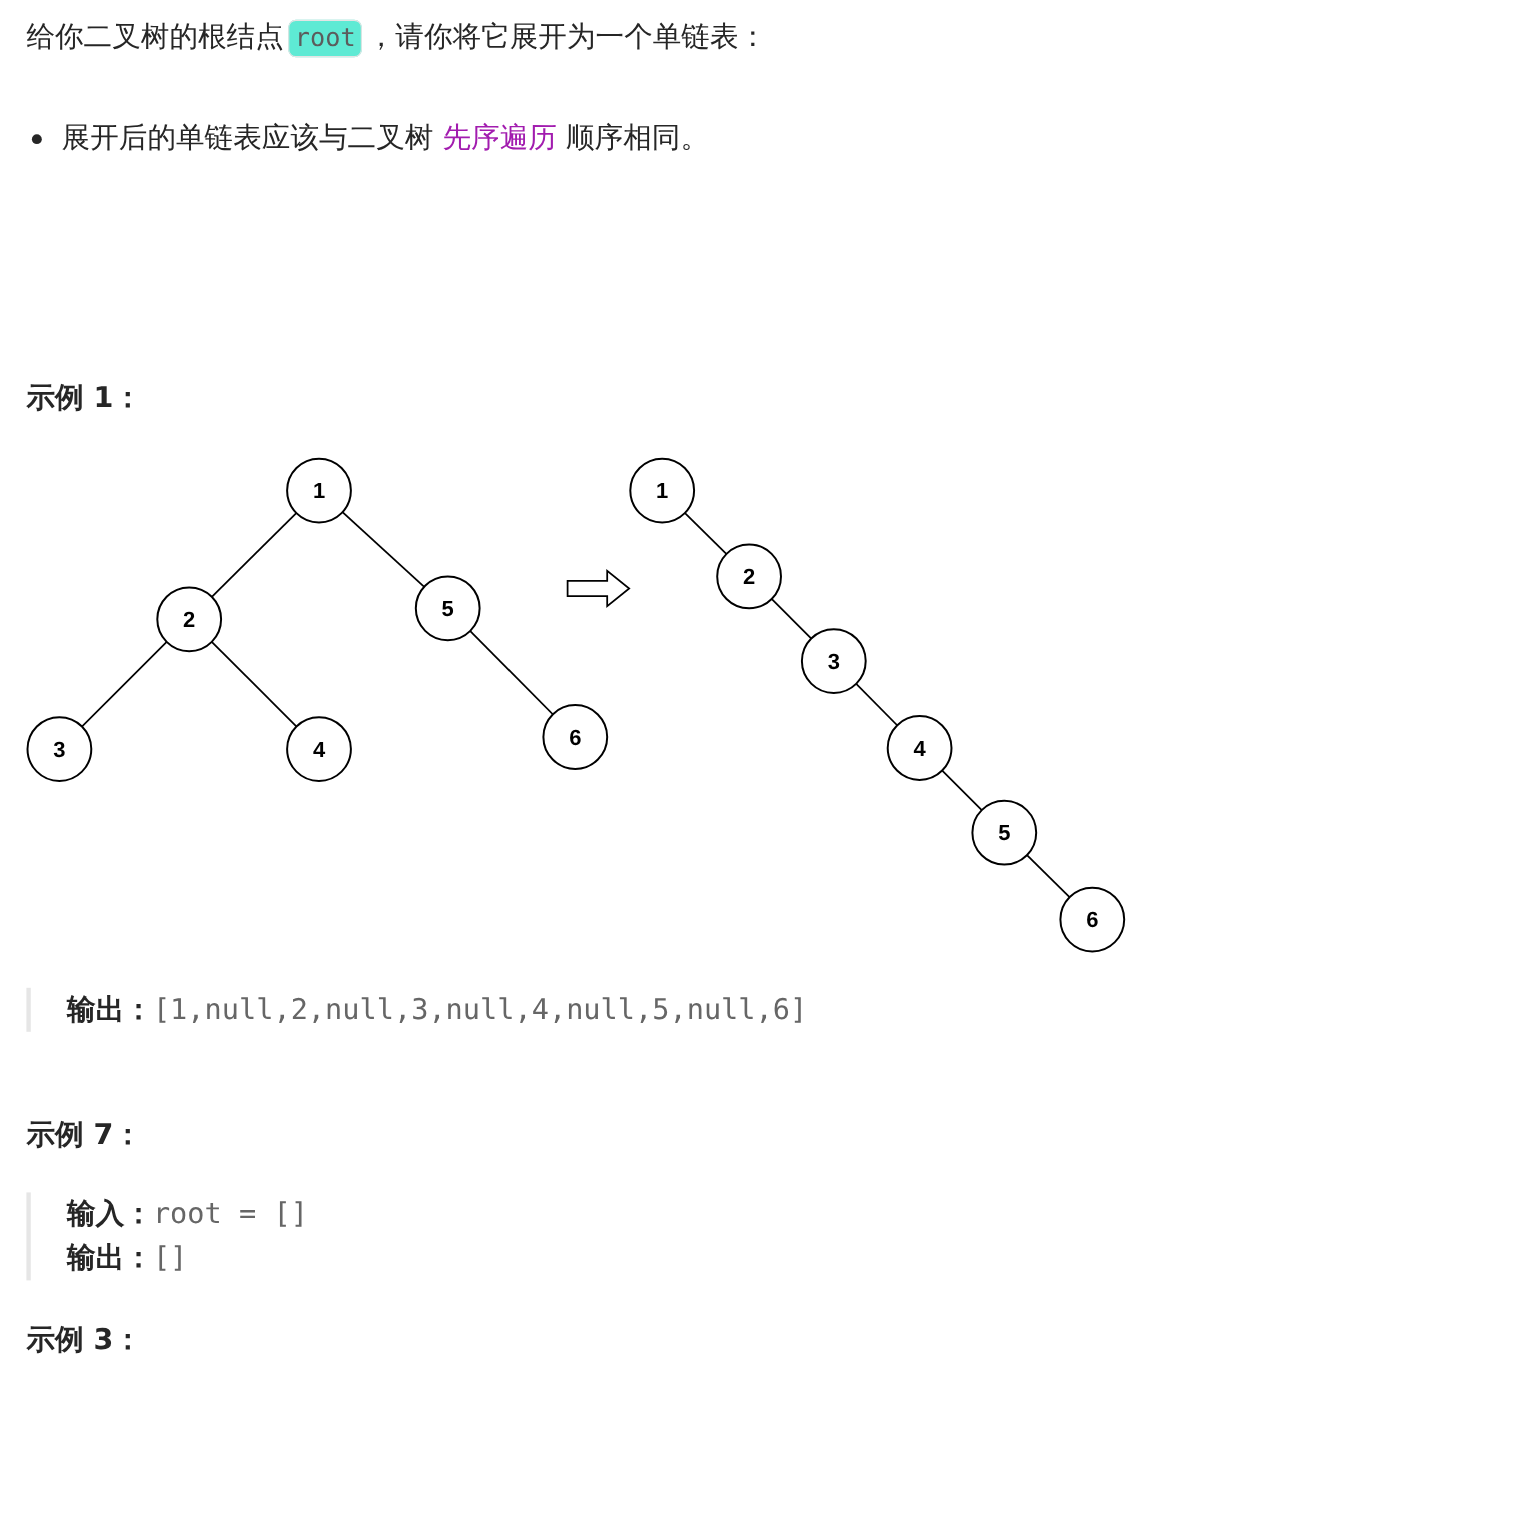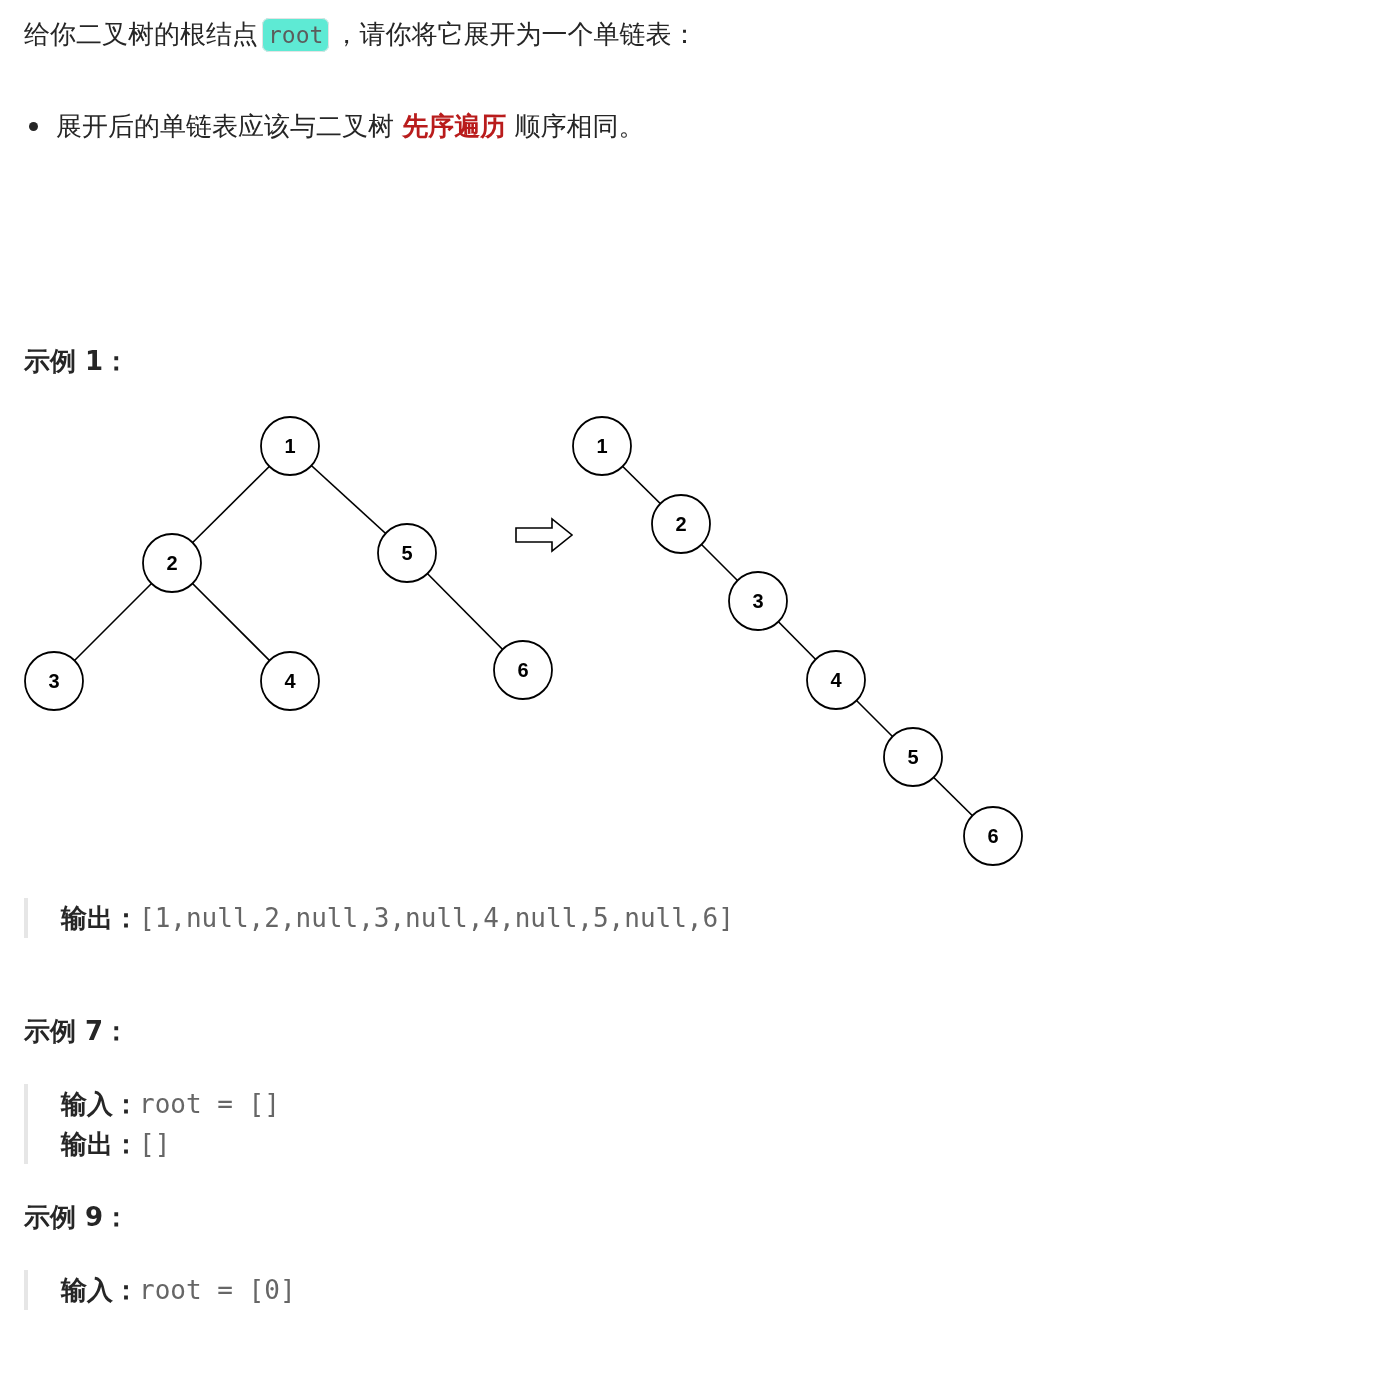--- a/index.html
+++ b/index.html
@@ -59,22 +59,22 @@
       left: 5px;
       top: 18px;
       width: 9px;
       height: 9px;
       border-radius: 50%;
       background: #262626;
     }
     ul.rules li.r1 { height: 88px; }
     ul.rules li.r2 { margin-top: 20px; }
     a.link {
-      color: #b91c1c;
-      font-weight: bold;
+      color: #a21caf;
+      font-weight: normal;
       text-decoration: none;
     }
     .example-title {
       position: absolute;
       left: 0;
       font-size: 26px;
       font-weight: bold;
       color: #262626;
     }
     .diagram {
@@ -194,19 +194,18 @@
     <div><span class="io-label">输出：</span><span class="io-value">[1,null,2,null,3,null,4,null,5,null,6]</span></div>
   </div>
 
   <div class="example-title" style="top:1014px">示例 7：</div>
 
   <div class="io-block" style="top:1084px">
     <div><span class="io-label">输入：</span><span class="io-value">root = []</span></div>
     <div><span class="io-label">输出：</span><span class="io-value">[]</span></div>
   </div>
 
-  <div class="example-title" style="top:1200px">示例 9：</div>
+  <div class="example-title" style="top:1200px">示例 3：</div>
 
   <div class="io-block" style="top:1270px">
-    <div><span class="io-label">输入：</span><span class="io-value">root = [0]</span></div>
   </div>
 
 </div>
 
 </body></html>

